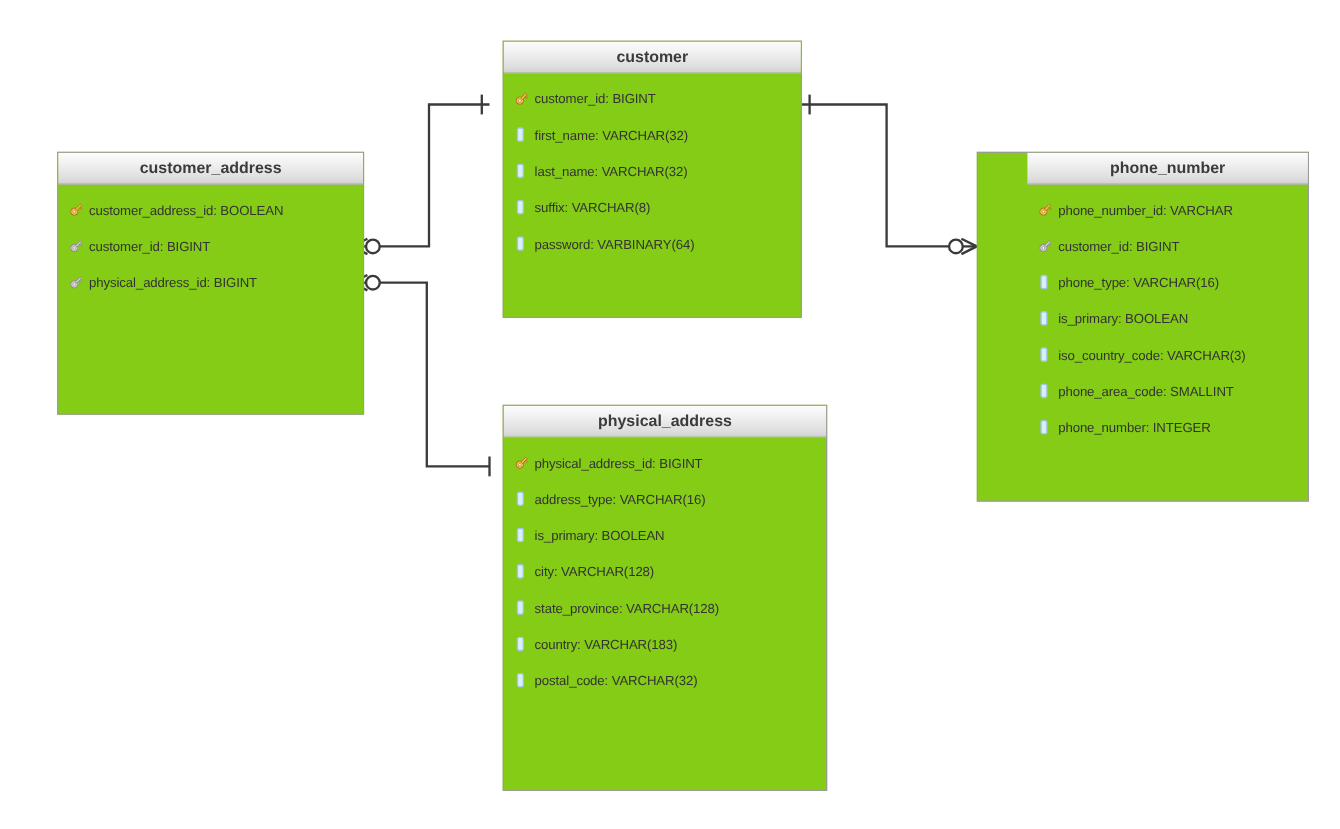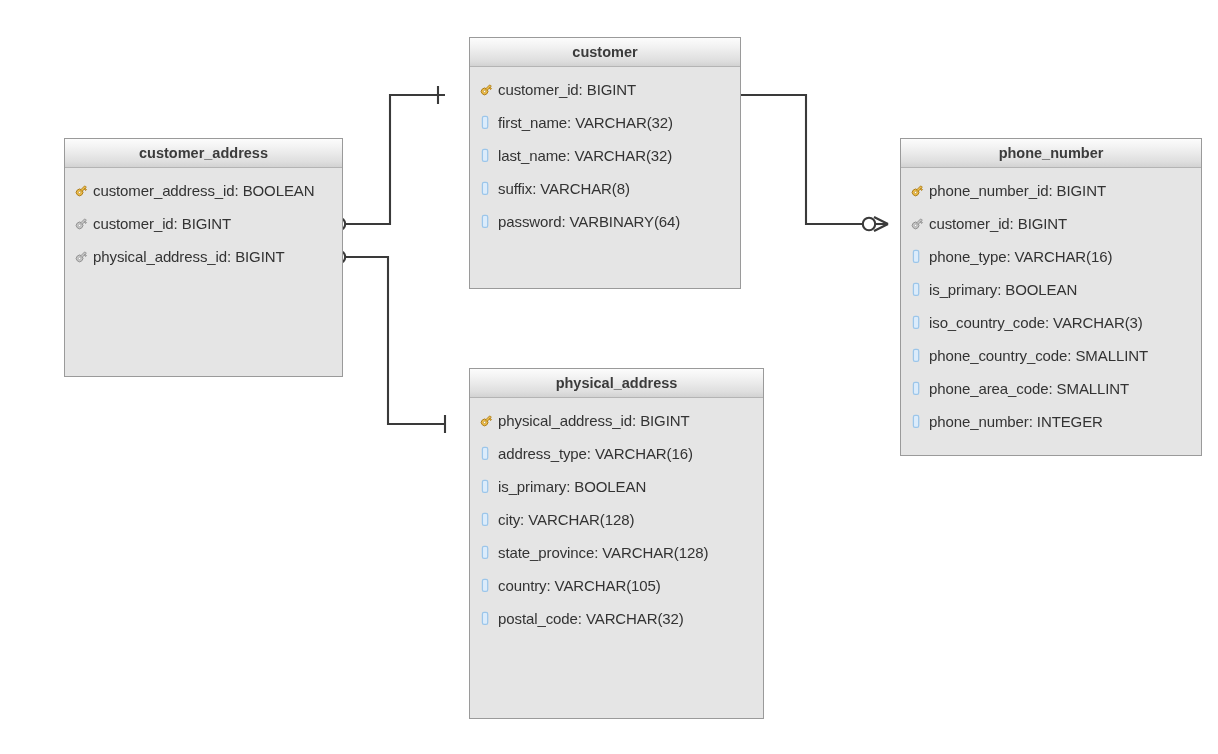--- a/index.html
+++ b/index.html
@@ -30,25 +30,24 @@
     width: 1218px;
     height: 754px;
     z-index: 1;
     pointer-events: none;
   }
 
   
   .entity {
     position: absolute;
     z-index: 2;
-    background: #e5e5e5;
+    background: #84cc16;
     border: 1px solid #9a9a9a;
     box-sizing: border-box;
     box-shadow: 0 0 0 0 transparent;
-    margin-left: 12px;
   }
 
   .entity-header {
     height: 29px;
     line-height: 29px;
     text-align: center;
     font-size: 14.5px;
     font-weight: bold;
     color: #3b3b3b;
     background: linear-gradient(to bottom, #fcfcfc 0%, #f3f3f3 28%, #dedede 82%, #d2d2d2 100%);
@@ -74,21 +73,21 @@
   .col-icon {
     width: 19px;
     min-width: 19px;
     height: 17px;
     display: inline-flex;
     align-items: center;
     justify-content: flex-start;
   }
 
   .col-label {
-    font-size: 15px;
+    font-size: 12px;
     color: #333333;
     letter-spacing: -0.1px;
   }
 
   
   .glyph {
     display: block;
   }
 </style>
 </head>
@@ -220,35 +219,35 @@
           <div class="col-row">
             <span class="col-icon">
               <svg class="glyph" width="13" height="15" viewBox="0 0 13 15">
                 <rect x="3.4" y="1.4" width="5.3" height="12.0" rx="1.6" fill="#dcecfb" stroke="#9cc6ea" stroke-width="1.25"></rect>
               </svg>
             </span>
             <span class="col-label">password: VARBINARY(64)</span>
           </div>
         </div>
       </div>
-      <div class="entity" style="left: 888px; top: 138px; width: 302px; height: 318px;">
+      <div class="entity" style="left: 888px; top: 138px; width: 302px; height: 318px; padding-left: 45px;">
         <div class="entity-header">phone_number</div>
         <div class="entity-body">
           <div class="col-row">
             <span class="col-icon">
               <svg class="glyph" width="15" height="15" viewBox="0 0 16 16">
                 <g transform="rotate(-45 8 8)">
                   <circle cx="5.1" cy="8" r="3.5" fill="#f0c14b" stroke="#a9791a" stroke-width="1"></circle>
                   <circle cx="5.1" cy="8" r="1.25" fill="#ffffff" stroke="#a9791a" stroke-width="0.6"></circle>
                   <rect x="7.6" y="6.9" width="6.6" height="2.2" rx="0.5" fill="#f0c14b" stroke="#a9791a" stroke-width="0.9"></rect>
                   <rect x="11.0" y="8.9" width="1.5" height="2.3" rx="0.4" fill="#d9a128" stroke="#a9791a" stroke-width="0.8"></rect>
                 </g>
               </svg>
             </span>
-            <span class="col-label">phone_number_id: BIGINT</span>
+            <span class="col-label">phone_number_id: VARCHAR</span>
           </div>
           <div class="col-row">
             <span class="col-icon">
               <svg class="glyph" width="15" height="15" viewBox="0 0 16 16">
                 <g transform="rotate(-45 8 8)">
                   <circle cx="5.1" cy="8" r="3.5" fill="#c9c9c9" stroke="#8f8f8f" stroke-width="1"></circle>
                   <circle cx="5.1" cy="8" r="1.25" fill="#ffffff" stroke="#8f8f8f" stroke-width="0.6"></circle>
                   <rect x="7.6" y="6.9" width="6.6" height="2.2" rx="0.5" fill="#c9c9c9" stroke="#8f8f8f" stroke-width="0.9"></rect>
                   <rect x="11.0" y="8.9" width="1.5" height="2.3" rx="0.4" fill="#ababab" stroke="#8f8f8f" stroke-width="0.8"></rect>
                 </g>
@@ -272,28 +271,20 @@
             </span>
             <span class="col-label">is_primary: BOOLEAN</span>
           </div>
           <div class="col-row">
             <span class="col-icon">
               <svg class="glyph" width="13" height="15" viewBox="0 0 13 15">
                 <rect x="3.4" y="1.4" width="5.3" height="12.0" rx="1.6" fill="#dcecfb" stroke="#9cc6ea" stroke-width="1.25"></rect>
               </svg>
             </span>
             <span class="col-label">iso_country_code: VARCHAR(3)</span>
-          </div>
-          <div class="col-row">
-            <span class="col-icon">
-              <svg class="glyph" width="13" height="15" viewBox="0 0 13 15">
-                <rect x="3.4" y="1.4" width="5.3" height="12.0" rx="1.6" fill="#dcecfb" stroke="#9cc6ea" stroke-width="1.25"></rect>
-              </svg>
-            </span>
-            <span class="col-label">phone_country_code: SMALLINT</span>
           </div>
           <div class="col-row">
             <span class="col-icon">
               <svg class="glyph" width="13" height="15" viewBox="0 0 13 15">
                 <rect x="3.4" y="1.4" width="5.3" height="12.0" rx="1.6" fill="#dcecfb" stroke="#9cc6ea" stroke-width="1.25"></rect>
               </svg>
             </span>
             <span class="col-label">phone_area_code: SMALLINT</span>
           </div>
           <div class="col-row">
@@ -353,21 +344,21 @@
               </svg>
             </span>
             <span class="col-label">state_province: VARCHAR(128)</span>
           </div>
           <div class="col-row">
             <span class="col-icon">
               <svg class="glyph" width="13" height="15" viewBox="0 0 13 15">
                 <rect x="3.4" y="1.4" width="5.3" height="12.0" rx="1.6" fill="#dcecfb" stroke="#9cc6ea" stroke-width="1.25"></rect>
               </svg>
             </span>
-            <span class="col-label">country: VARCHAR(105)</span>
+            <span class="col-label">country: VARCHAR(183)</span>
           </div>
           <div class="col-row">
             <span class="col-icon">
               <svg class="glyph" width="13" height="15" viewBox="0 0 13 15">
                 <rect x="3.4" y="1.4" width="5.3" height="12.0" rx="1.6" fill="#dcecfb" stroke="#9cc6ea" stroke-width="1.25"></rect>
               </svg>
             </span>
             <span class="col-label">postal_code: VARCHAR(32)</span>
           </div>
         </div>

